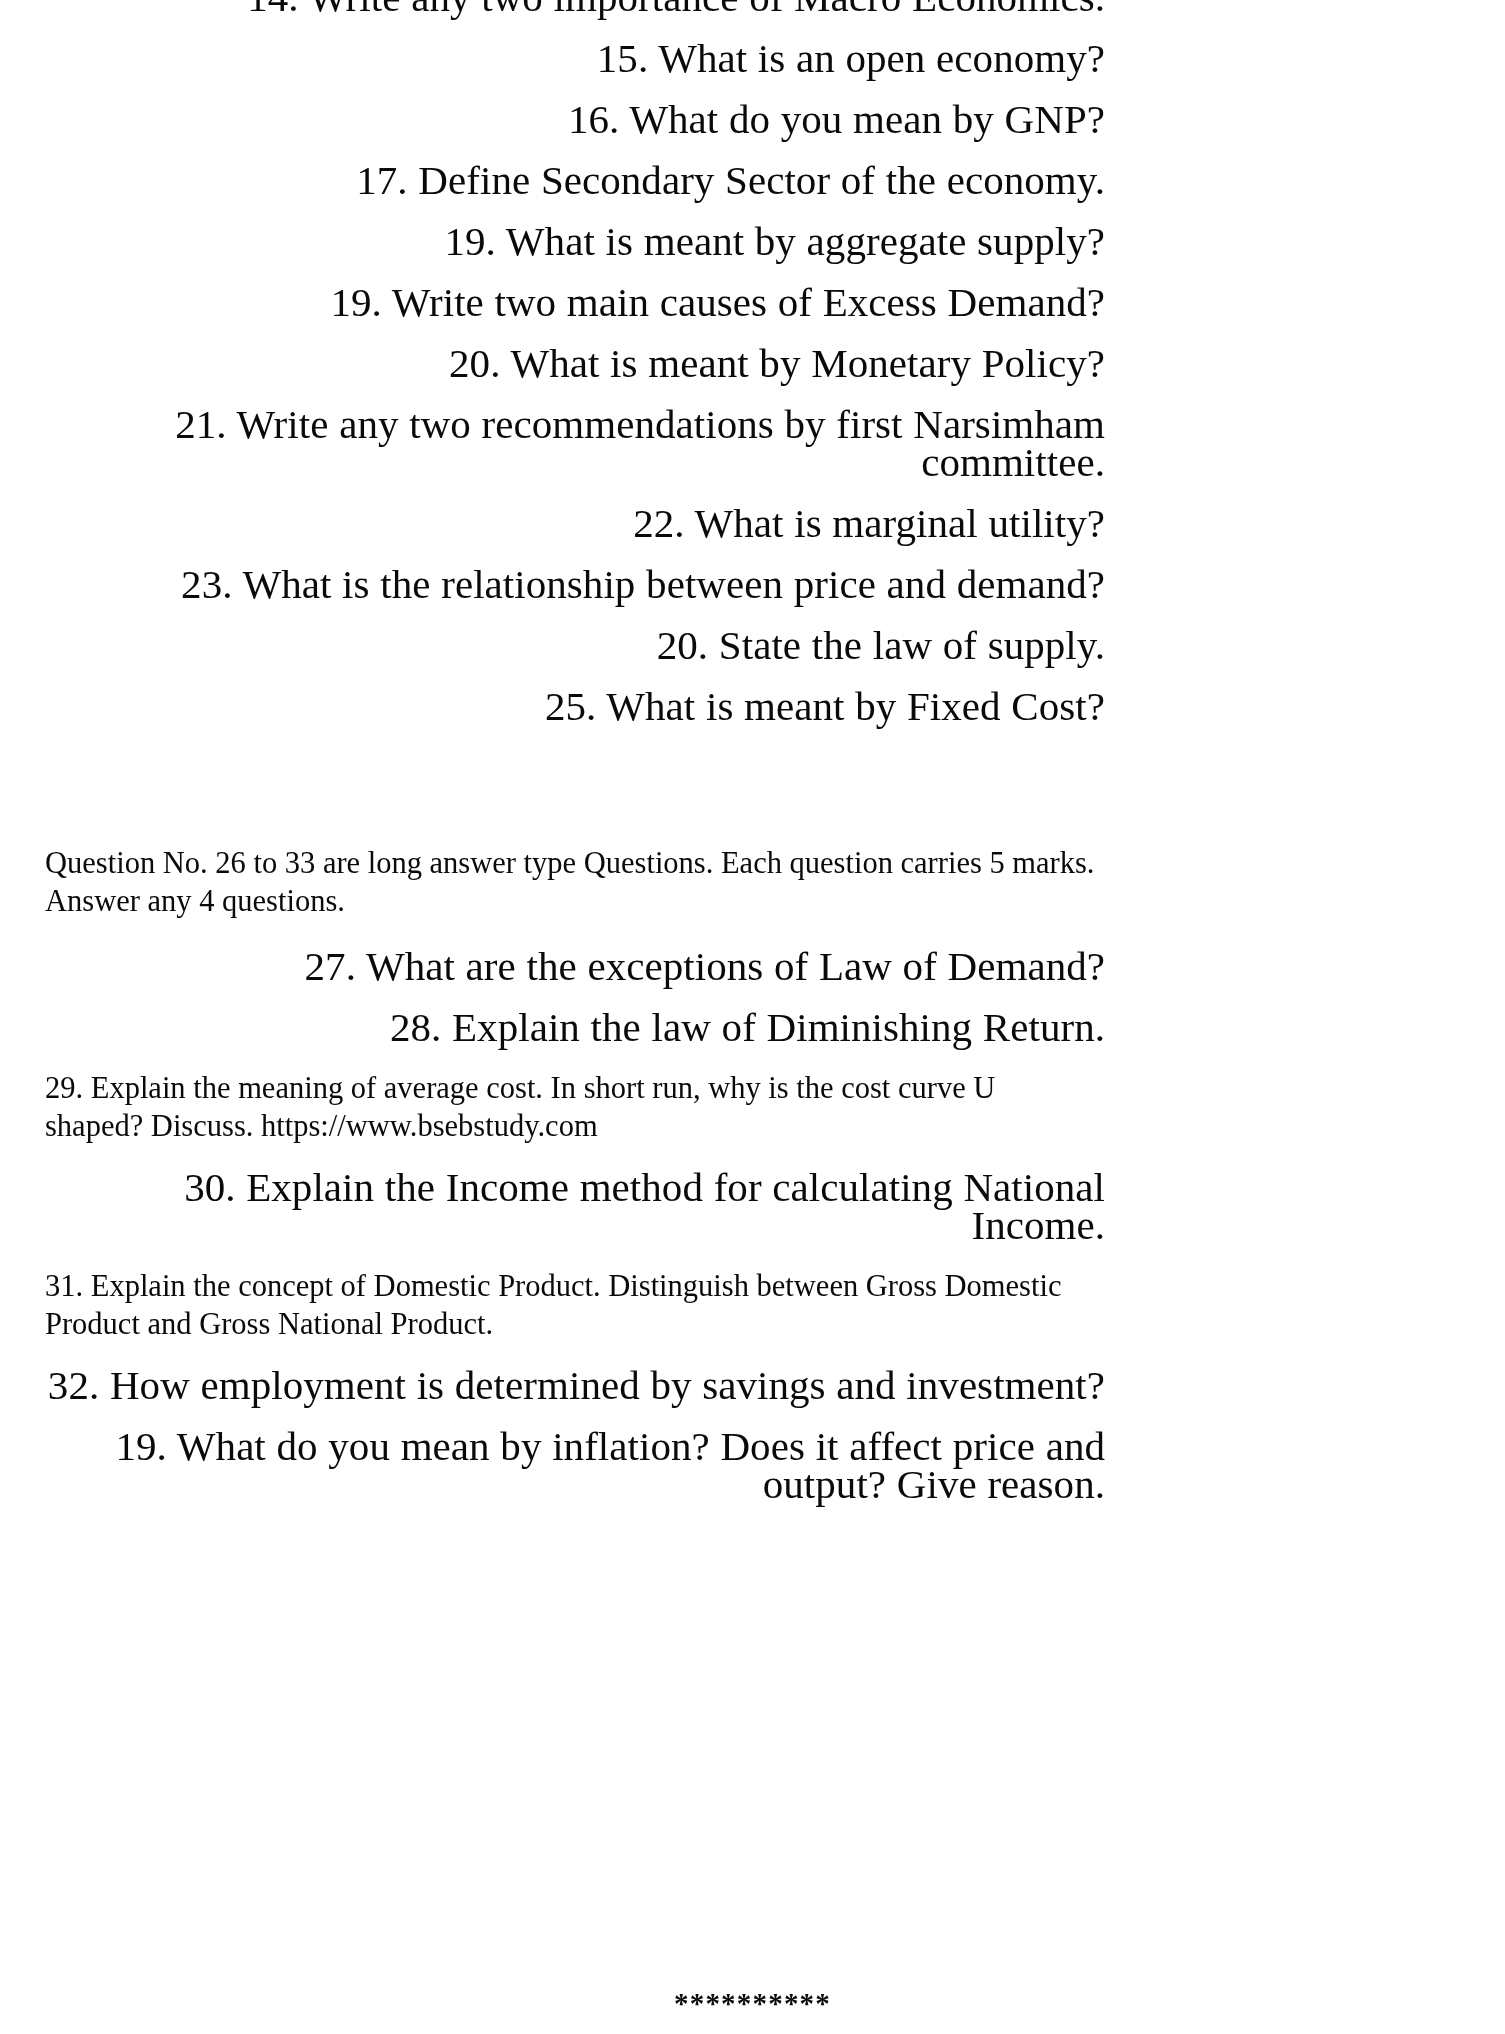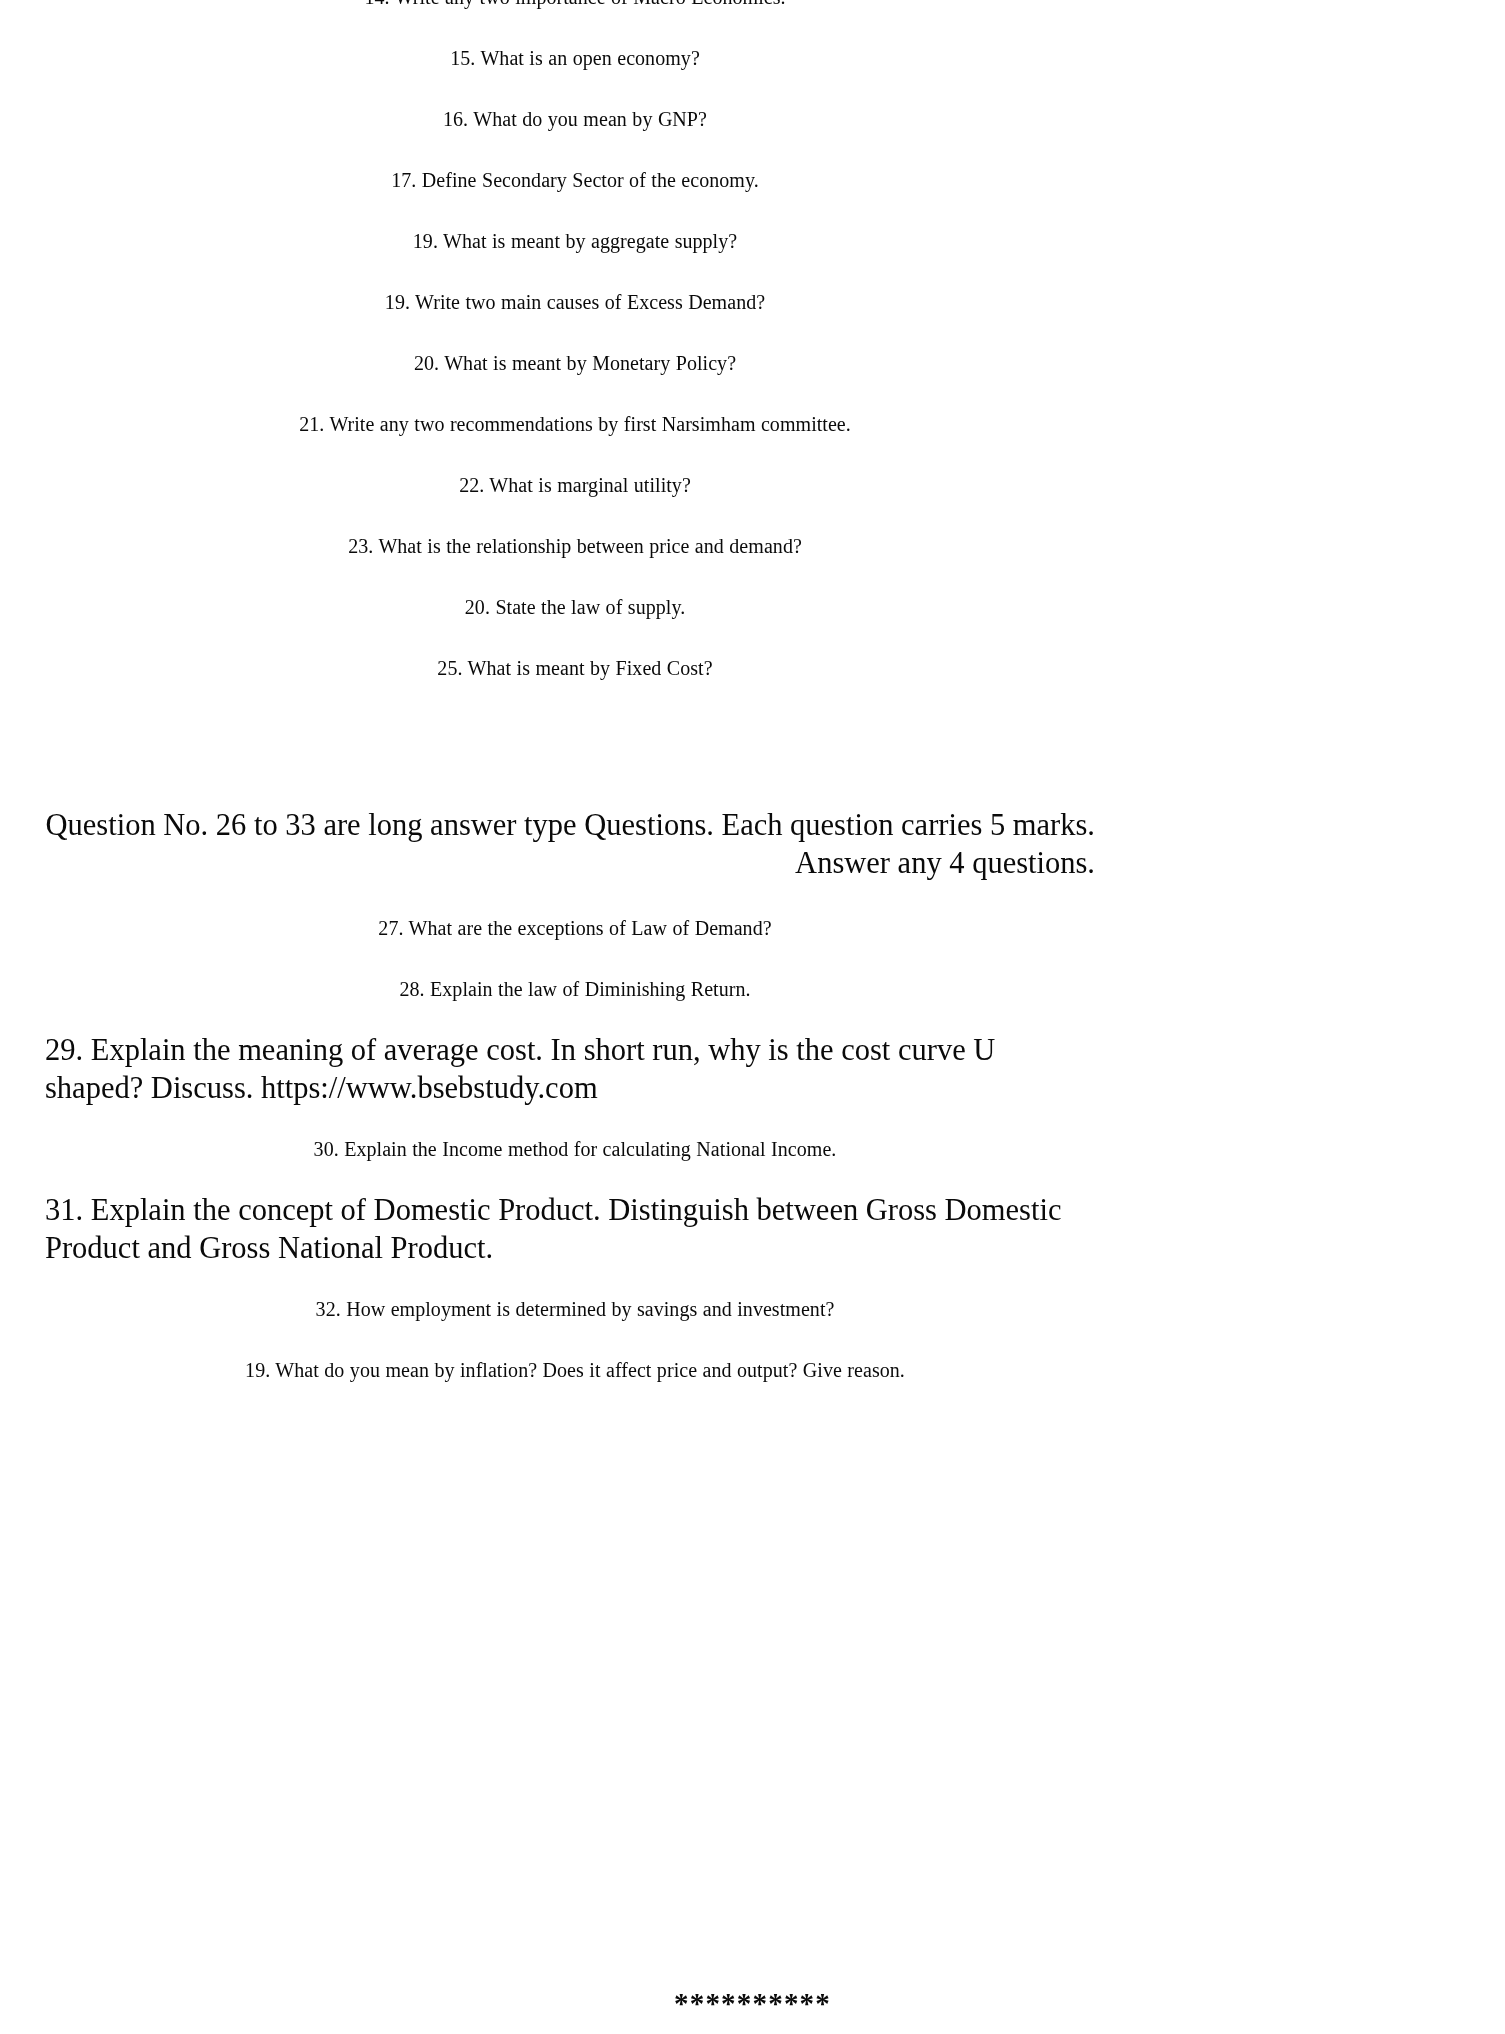--- a/index.html
+++ b/index.html
@@ -28,39 +28,38 @@
 
   
   .doc-body {
     position: absolute;
     left: 45px;
     top: -22px;            
     width: 1060px;
   }
 
   .q-line {
-    font-size: 20px;
+    font-size: 41px;
     line-height: 38px;
     margin: 0 0 23px 0;
-    text-align: center;
+    text-align: right;
     letter-spacing: 0.05px;
     word-spacing: 0.4px;
   }
 
   
   .section-gap {
     height: 96px;
   }
 
   .instruction {
     font-size: 30.5px;
     line-height: 38px;
     margin: 0 8px 27px 0;
     width: 1050px;
-    text-align: right;
   }
 
   .q-wrap {
     font-size: 30.5px;
     line-height: 38px;
     margin: 0 0 23px 0;
     width: 1045px;
   }
 
   .asterisks {

